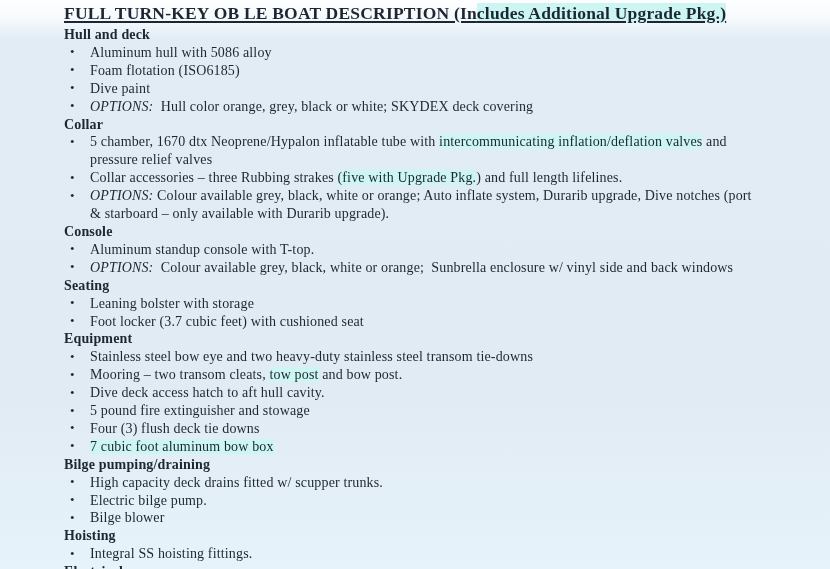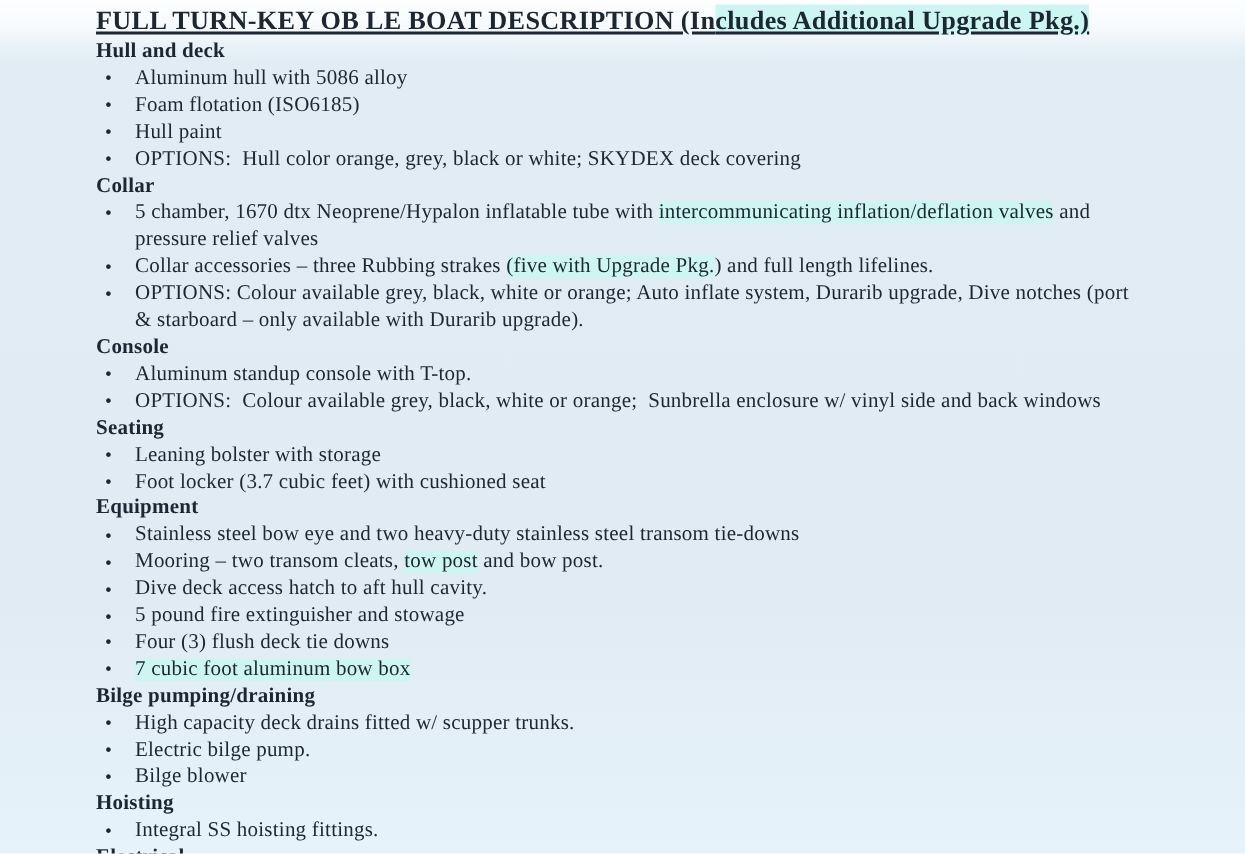--- a/index.html
+++ b/index.html
@@ -53,38 +53,38 @@
     font-size: 14px;
     line-height: 17.9px;
     letter-spacing: 0.15px;
   }
   li.bitem .bullet {
     position: absolute;
     left: 6px;
     top: -0.5px;
     font-size: 13px;
   }
-  .it { }
+  .it { font-style: italic; }
   .hl { background: var(--hl, #cdf5f1); }
   .txt { background: transparent; }
 </style>
 </head>
 <body style="color: rgb(28, 39, 51);">
 
 <div class="page">
   <div class="title">
     <span class="u"><span>FULL TURN-KEY OB LE BOAT DESCRIPTION (In</span><span class="hl">cludes Additional Upgrade Pkg.)</span></span>
   </div>
 
   <div id="sections">
       <div class="sec-heading">Hull and deck</div>
       <ul class="blist">
         <li class="bitem"><span class="bullet">•</span><span class="txt">Aluminum hull with 5086 alloy</span></li>
         <li class="bitem"><span class="bullet">•</span><span class="txt">Foam flotation (ISO6185)</span></li>
-        <li class="bitem"><span class="bullet">•</span><span class="txt">Hull paint</span></li>
+        <li class="bitem"><span class="bullet">•</span><span class="txt">Dive paint</span></li>
         <li class="bitem"><span class="bullet">•</span><span class="it">OPTIONS:</span><span class="txt">&nbsp; Hull color orange, grey, black or white; SKYDEX deck covering</span></li>
       </ul>
       <div class="sec-heading">Collar</div>
       <ul class="blist">
         <li class="bitem"><span class="bullet">•</span><span class="txt">5 chamber, 1670 dtx Neoprene/Hypalon inflatable tube with </span><span class="hl">intercommunicating inflation/deflation valves</span><span class="txt"> and</span><br><span class="txt">pressure relief valves</span></li>
         <li class="bitem"><span class="bullet">•</span><span class="txt">Collar accessories – three Rubbing strakes </span><span class="hl">(five with Upgrade Pkg.</span><span class="txt">) and full length lifelines.</span></li>
         <li class="bitem"><span class="bullet">•</span><span class="it">OPTIONS:</span><span class="txt"> Colour available grey, black, white or orange; Auto inflate system, Durarib upgrade, Dive notches (port</span><br><span class="txt">&amp; starboard – only available with Durarib upgrade).</span></li>
       </ul>
       <div class="sec-heading">Console</div>
       <ul class="blist">

